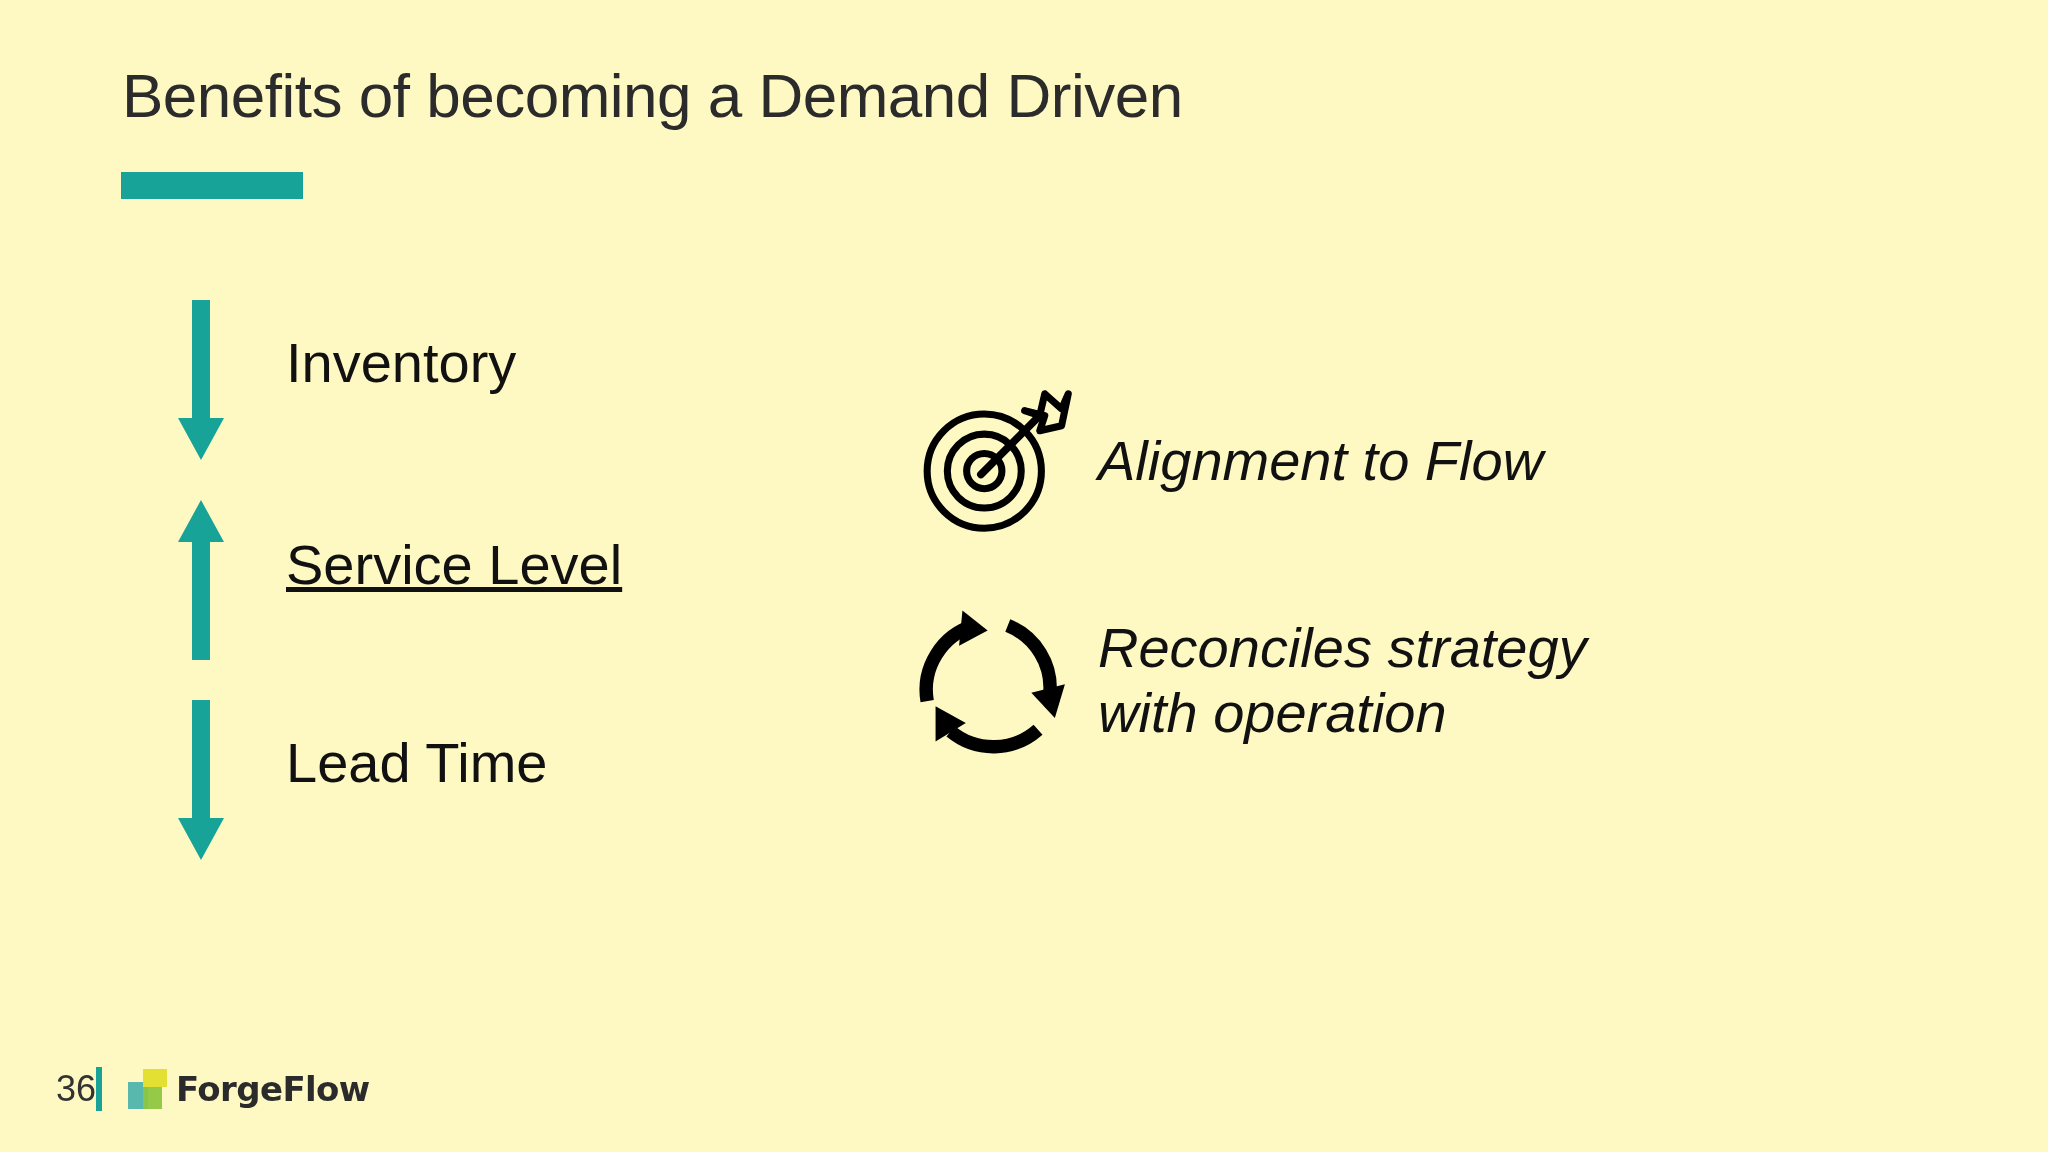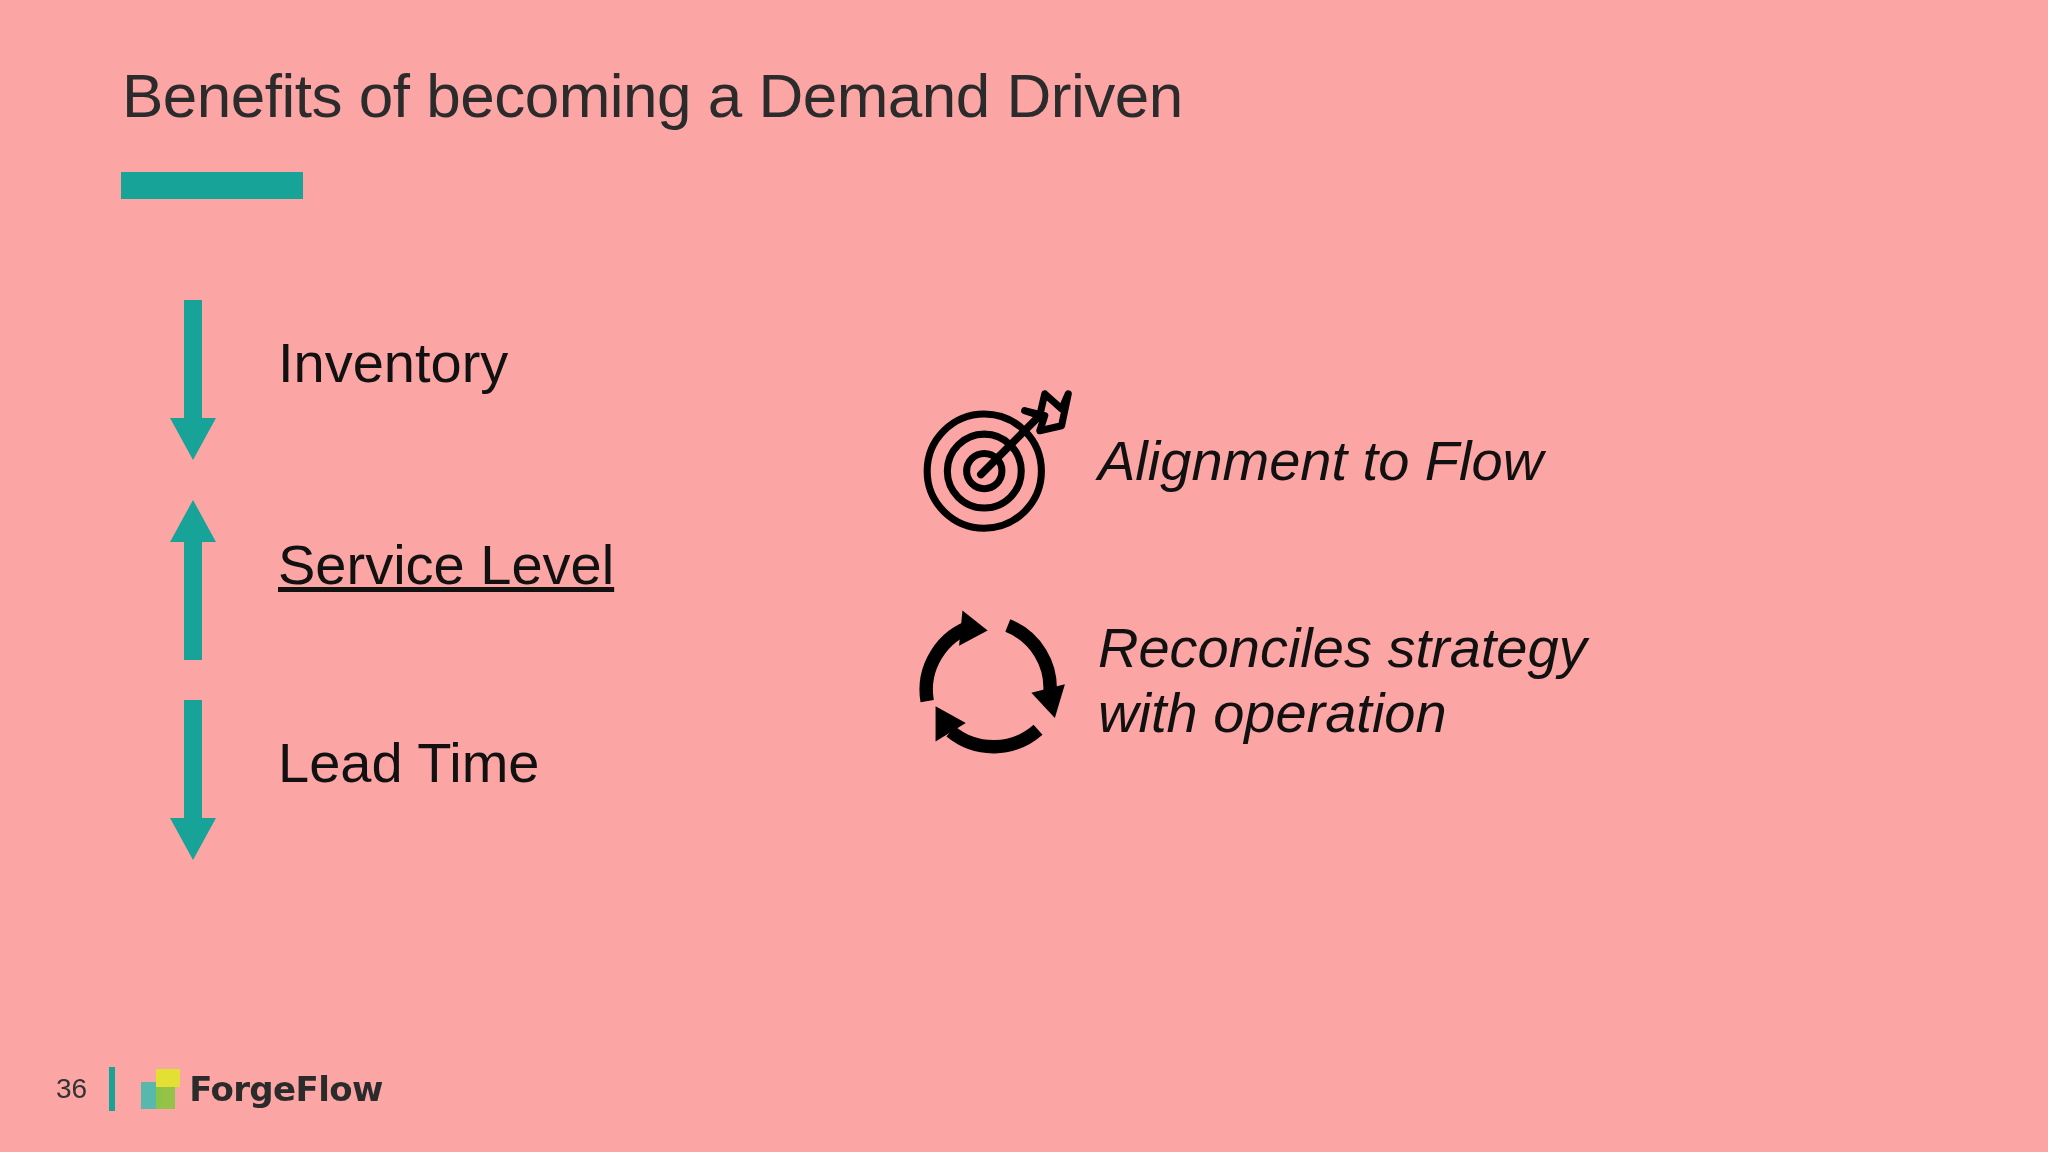--- a/index.html
+++ b/index.html
@@ -4,21 +4,21 @@
 <style>
   html, body {
     margin: 0;
     padding: 0;
     background: #ffffff;
   }
   .slide {
     position: relative;
     width: 2048px;
     height: 1152px;
-    background: #fca5a5;
+    background: #fef9c3;
     overflow: hidden;
     font-family: "Liberation Sans", sans-serif;
   }
 
   
   .title {
     position: absolute;
     left: 122px;
     top: 62px;
     font-size: 62px;
@@ -36,20 +36,21 @@
     height: 27px;
     background: #17a398;
   }
 
   
   .benefit-list {
     position: absolute;
     left: 0;
     top: 300px;
     width: 860px;
+    padding-left: 8px;
   }
   .benefit-row {
     position: relative;
     height: 200px;
   }
   .arrow-cell {
     position: absolute;
     left: 170px;
     top: 0;
     width: 46px;
@@ -103,24 +104,23 @@
   
   .footer {
     position: absolute;
     left: 56px;
     bottom: 38px;
     display: flex;
     align-items: center;
     height: 50px;
   }
   .page-number {
-    font-size: 28px;
+    font-size: 36px;
     color: #333333;
     font-weight: 400;
-    margin-right: 22px;
   }
   .footer-divider {
     width: 6px;
     height: 44px;
     background: #17a398;
     margin-right: 26px;
   }
   .logo {
     display: flex;
     align-items: center;

